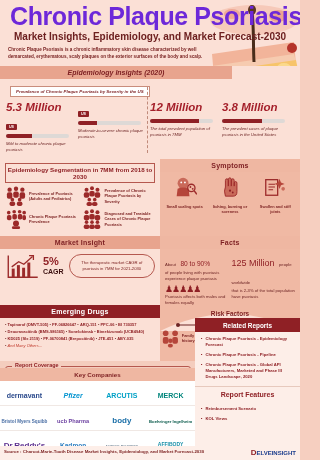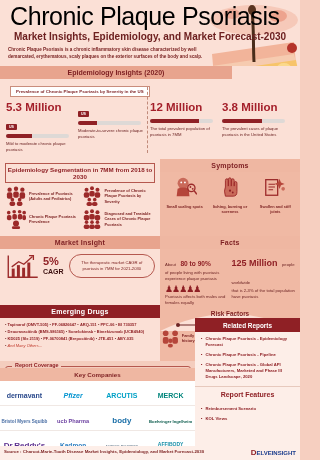--- a/index.html
+++ b/index.html
@@ -8,21 +8,21 @@
     font-family:"Liberation Sans",sans-serif;
     background:#f6cfc0;
     color:#8b1a1a;
   }
   .page{position:relative;width:300px;height:460px;background:#f4cdbe;}
 
   
   .header{position:relative;height:66px;background:#fbe0d6;overflow:hidden;}
   .hdr-title{
     position:absolute;left:10px;top:2px;
-    font-size:25px;font-weight:normal;color:#000000;
+    font-size:25px;font-weight:bold;color:#6d28d9;
     letter-spacing:-.4px;line-height:28px;white-space:nowrap;
   }
   .hdr-sub{
     position:absolute;left:14px;top:31px;
     font-size:10px;color:#6d2020;font-weight:700;white-space:nowrap;
   }
   .hdr-desc{
     position:absolute;left:8px;top:46px;width:195px;
     font-size:4.6px;line-height:7px;color:#7a2323;font-weight:bold;
   }
@@ -33,21 +33,21 @@
   
   .bar{
     background:#8f2025;color:#fff;text-align:center;
     font-size:7px;font-weight:bold;letter-spacing:.2px;
     padding:3px 0;
   }
   .bar.light{background:#e8a48e;color:#7d1f22;}
   .bar.pink{background:#efb7a2;color:#7d1f22;}
 
   
-  .epi-wrap{position:relative;background:#fbe0d6;}
+  .epi-wrap{position:relative;background:#fbe0d6;font-style:italic;}
   .epi-bar{
     background:#e8a48e;color:#7d1f22;text-align:center;
     font-size:7px;font-weight:bold;padding:3px 0;width:232px;
   }
   .epi-tag{
     margin:6px 0 0 10px;display:inline-block;
     border:1px solid #c98d7c;background:#fff;
     font-size:4.4px;font-weight:bold;color:#7d1f22;
     padding:2px 5px;
   }
@@ -98,21 +98,21 @@
   .mi-cagr-lbl{font-size:7px;font-weight:bold;color:#3c1010;line-height:9px;}
   .mi-bubble{
     flex:1;margin-left:5px;border:1px solid #b5584f;border-radius:14px;
     text-align:center;font-size:4.2px;line-height:6px;color:#7d2323;
     padding:5px 6px;background:#fbe0d6;
   }
 
   .facts-body{display:flex;padding:3px 4px 0 5px;}
   .facts-left{width:50%;}
   .facts-right{width:50%;padding-left:2px;}
-  .f-big{font-size:6.6px;font-weight:bold;color:#8f2025;}
+  .f-big{font-size:6.6px;font-weight:normal;color:#8f2025;}
   .f-small{font-size:4.2px;line-height:5.6px;color:#6d2424;}
   .f-lead{font-size:4.2px;color:#6d2424;}
   .people-row{font-size:9px;color:#8f2025;letter-spacing:-1px;line-height:10px;margin-top:3px;}
 
   
   .drugs{background:#fbe0d6;padding:3px 5px 4px 5px;}
   .drug-line{font-size:4px;line-height:7px;color:#6d2424;white-space:nowrap;}
   .drug-line .b{color:#8f2025;font-weight:bold;}
   .drug-more{color:#c0392b;font-style:italic;}
 

